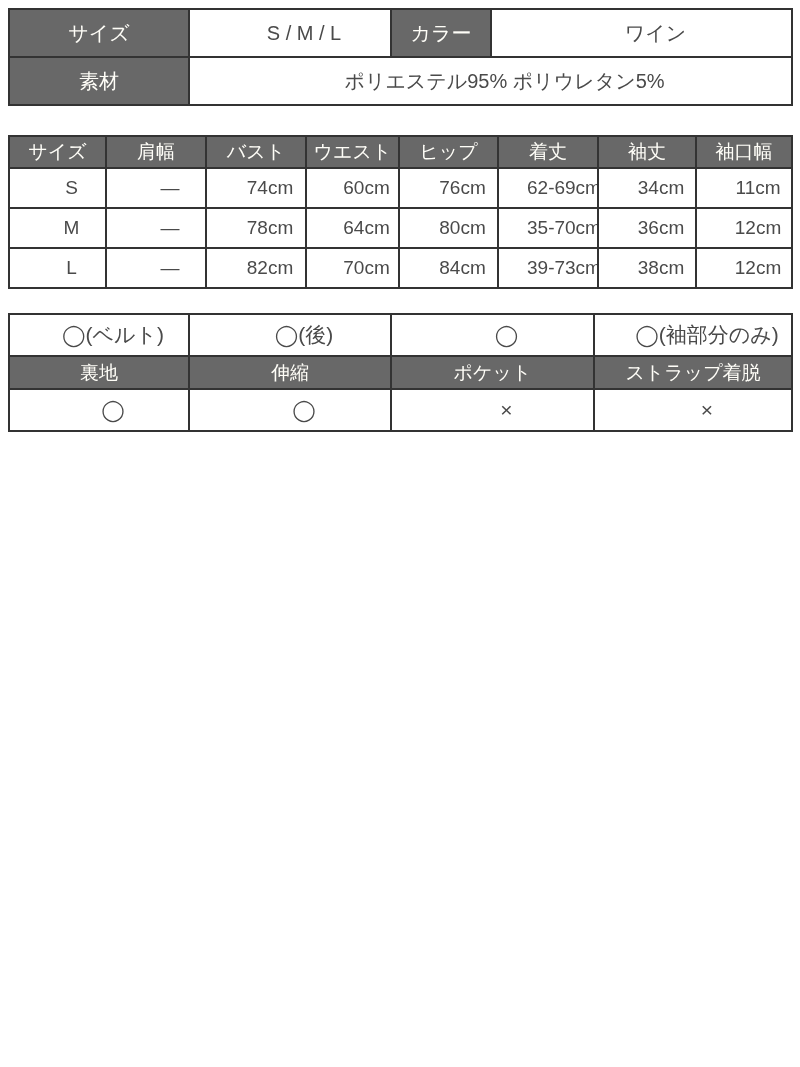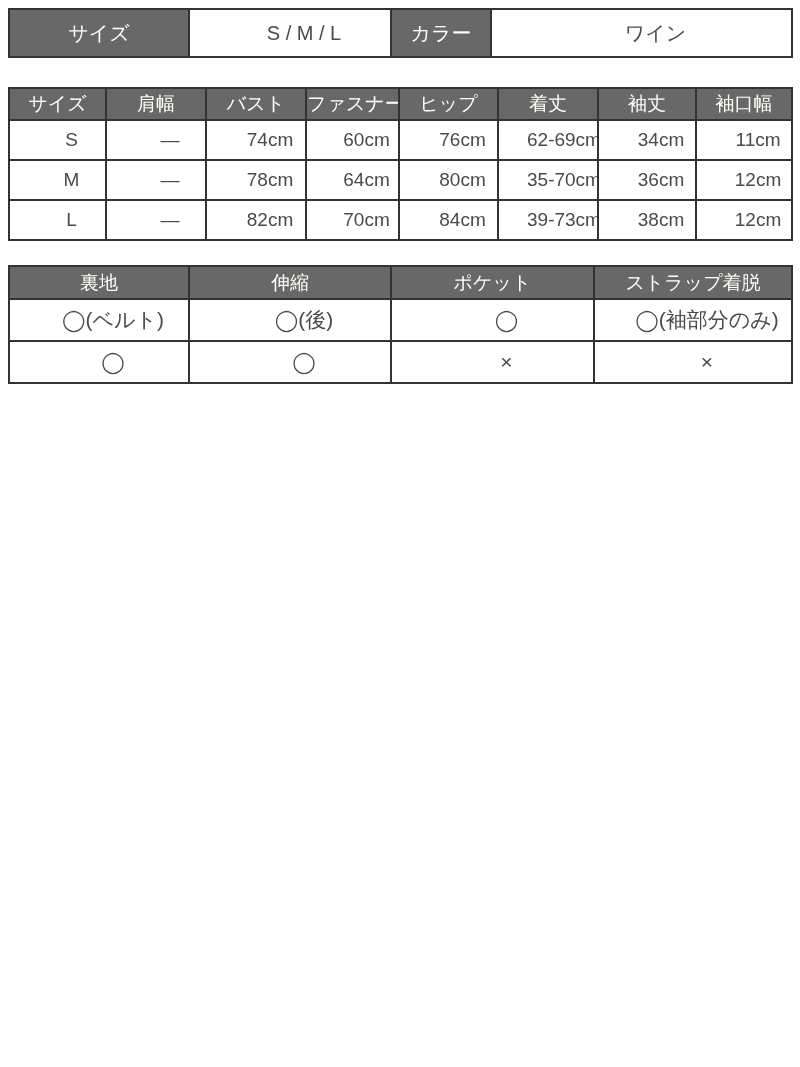--- a/index.html
+++ b/index.html
@@ -64,40 +64,44 @@
         <col style="width:100px">
         <col style="width:301px">
     </colgroup>
     <tbody>
       <tr>
         <td class="hd">サイズ</td>
         <td class="val">S / M / L</td>
         <td class="hd">カラー</td>
         <td class="val">ワイン</td>
       </tr>
+      <tr>
+        <td class="hd">素材</td>
+        <td class="val" colspan="3">ポリエステル95% ポリウレタン5%</td>
+      </tr>
     </tbody>
   </table>
 
   <table class="meas-table">
     <colgroup>
       <col style="width:97px">
         <col style="width:100px">
         <col style="width:100px">
         <col style="width:93px">
       <col style="width:99px">
         <col style="width:100px">
         <col style="width:98px">
         <col style="width:96px">
     </colgroup>
     <thead>
       <tr>
         <th class="hd">サイズ</th>
         <th class="hd">肩幅</th>
         <th class="hd">バスト</th>
-        <th class="hd">ファスナー</th>
+        <th class="hd">ウエスト</th>
         <th class="hd">ヒップ</th>
         <th class="hd">着丈</th>
         <th class="hd">袖丈</th>
         <th class="hd">袖口幅</th>
       </tr>
     </thead>
     <tbody>
       <tr>
         <td class="val">S</td>
         <td class="val">―</td>
@@ -133,30 +137,30 @@
 
   <table class="feat-table">
     <colgroup>
       <col style="width:180px">
         <col style="width:202px">
         <col style="width:203px">
         <col style="width:198px">
     </colgroup>
     <tbody>
       <tr>
+        <td class="val circle-glyph">◯(ベルト)</td>
+        <td class="val circle-glyph">◯(後)</td>
+        <td class="val circle-glyph">◯</td>
+        <td class="val circle-glyph">◯(袖部分のみ)</td>
+      </tr>
+      <tr>
         <td class="hd">裏地</td>
         <td class="hd">伸縮</td>
         <td class="hd">ポケット</td>
         <td class="hd">ストラップ着脱</td>
-      </tr>
-      <tr>
-        <td class="val circle-glyph">◯(ベルト)</td>
-        <td class="val circle-glyph">◯(後)</td>
-        <td class="val circle-glyph">◯</td>
-        <td class="val circle-glyph">◯(袖部分のみ)</td>
       </tr>
       <tr>
         <td class="val circle-glyph">◯</td>
         <td class="val circle-glyph">◯</td>
         <td class="val circle-glyph">×</td>
         <td class="val circle-glyph">×</td>
       </tr>
     </tbody>
   </table>
 

